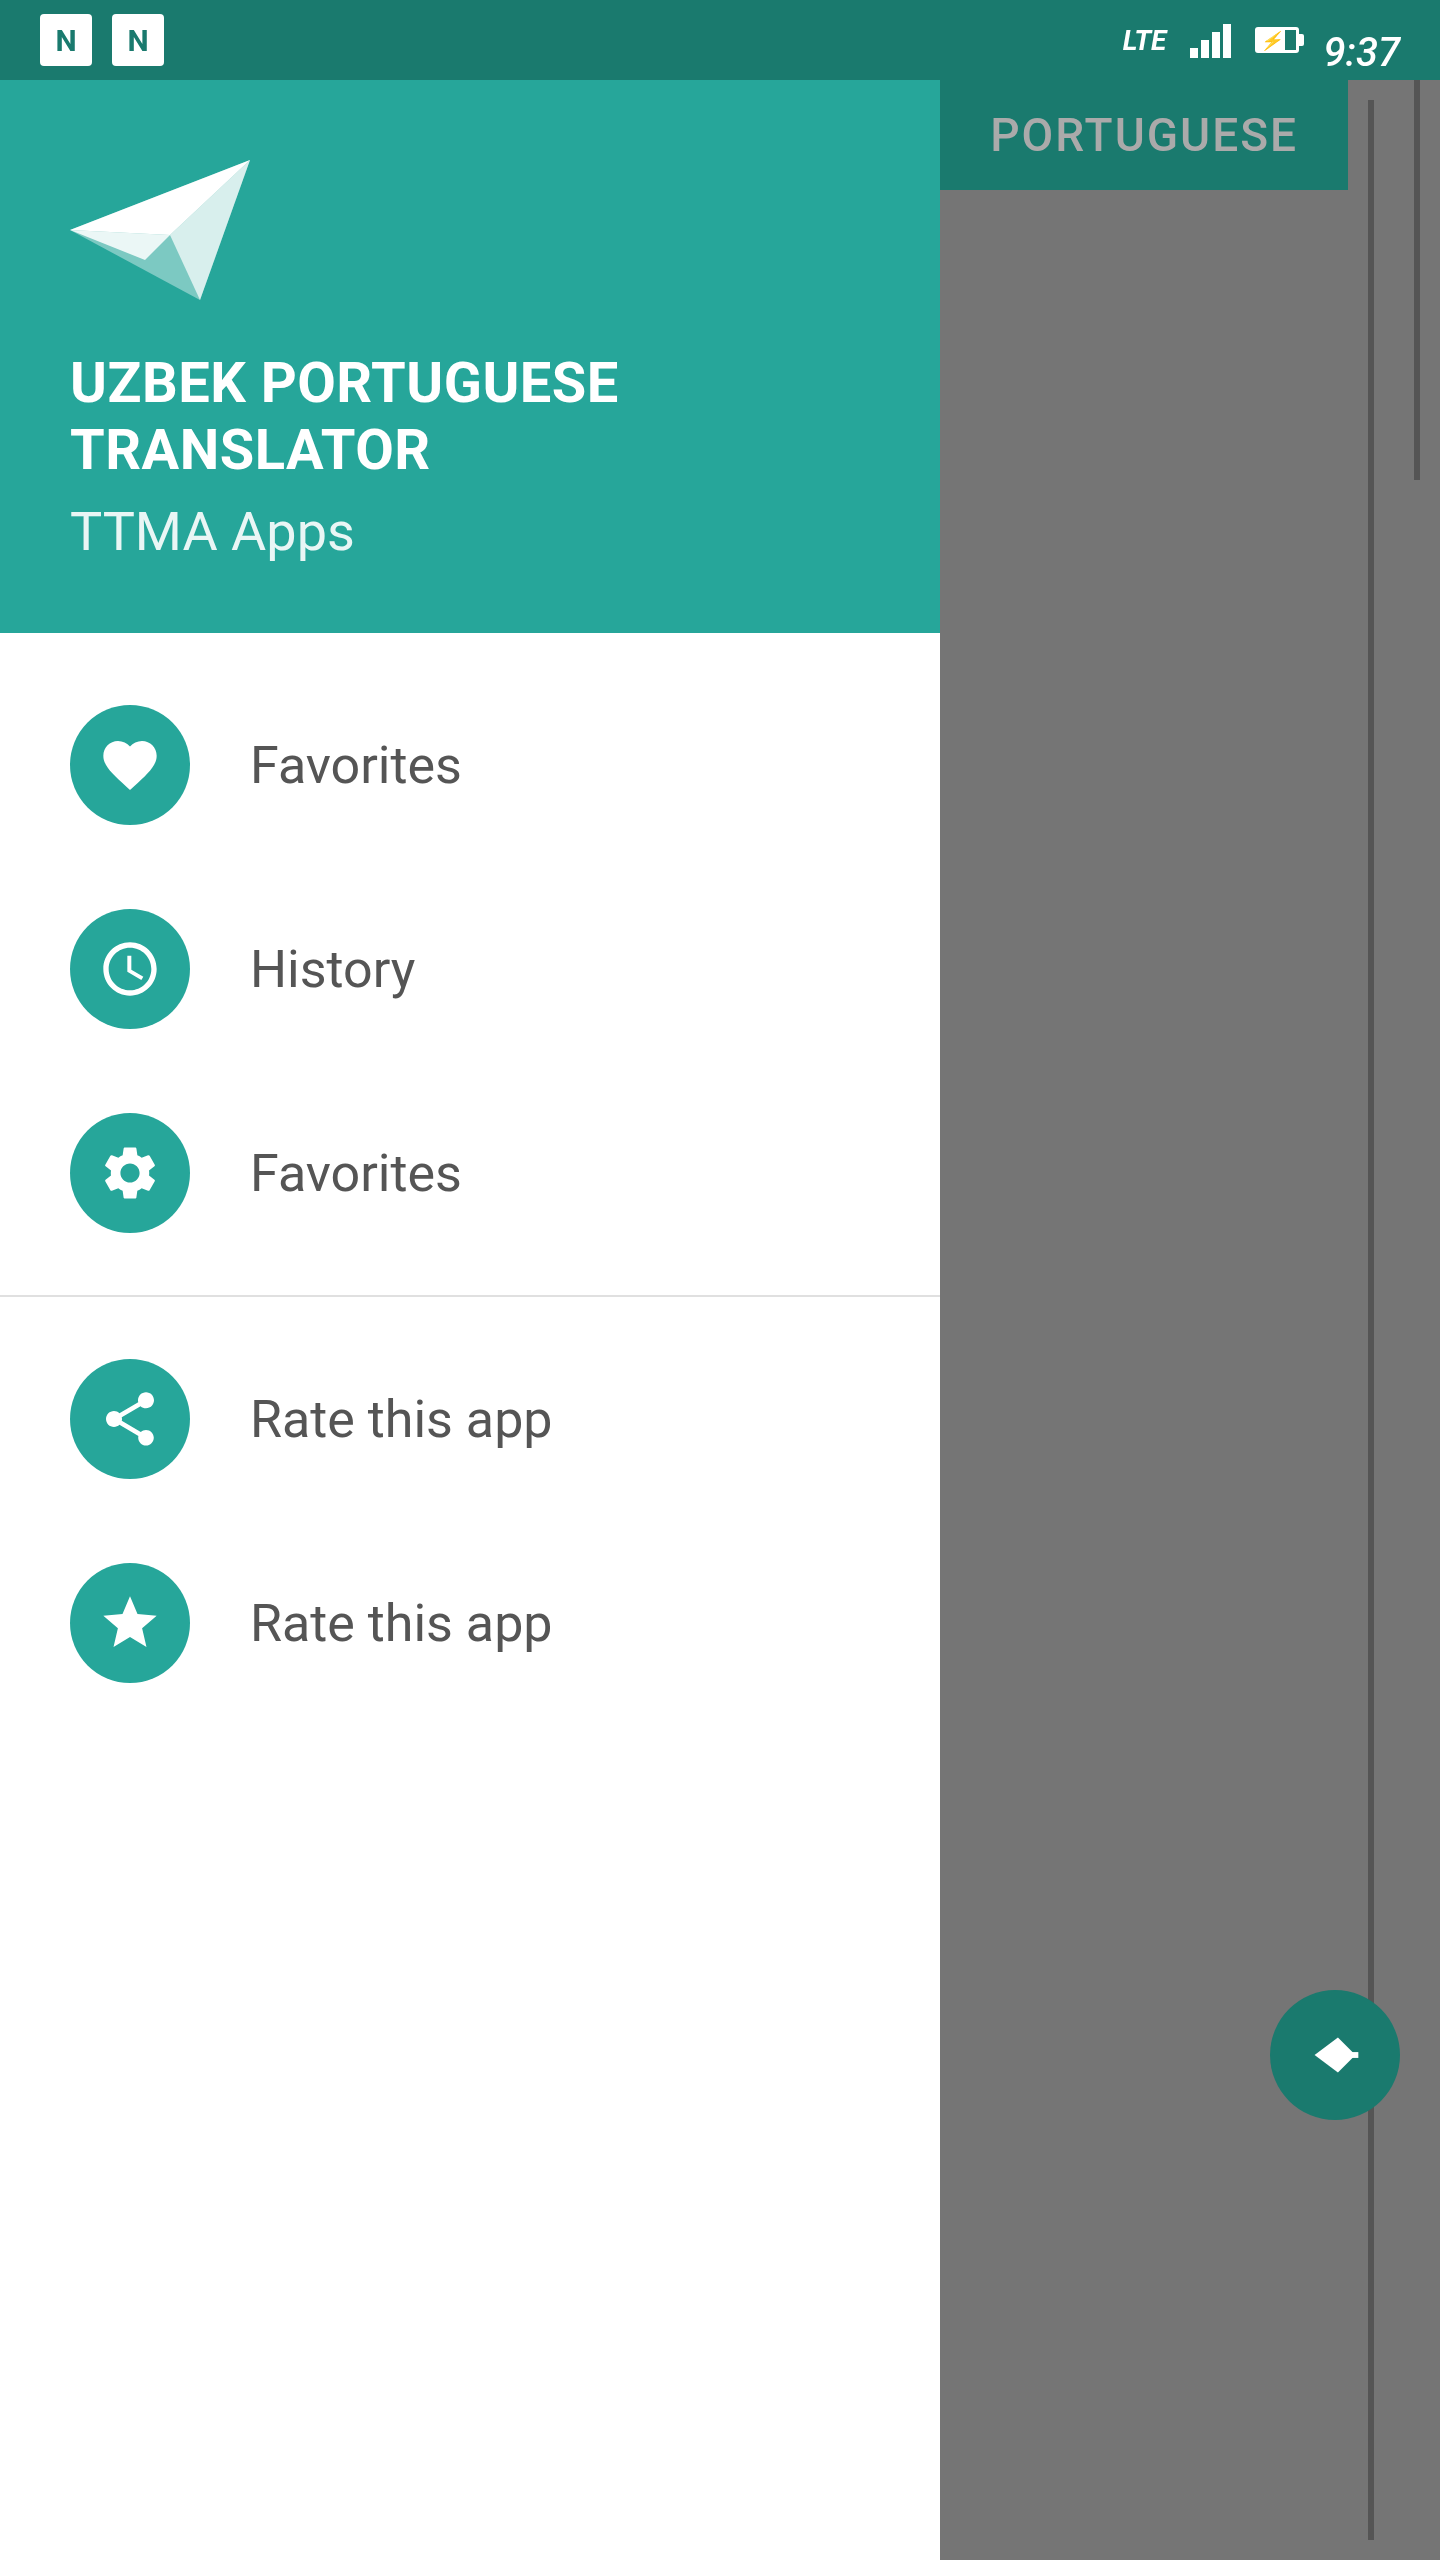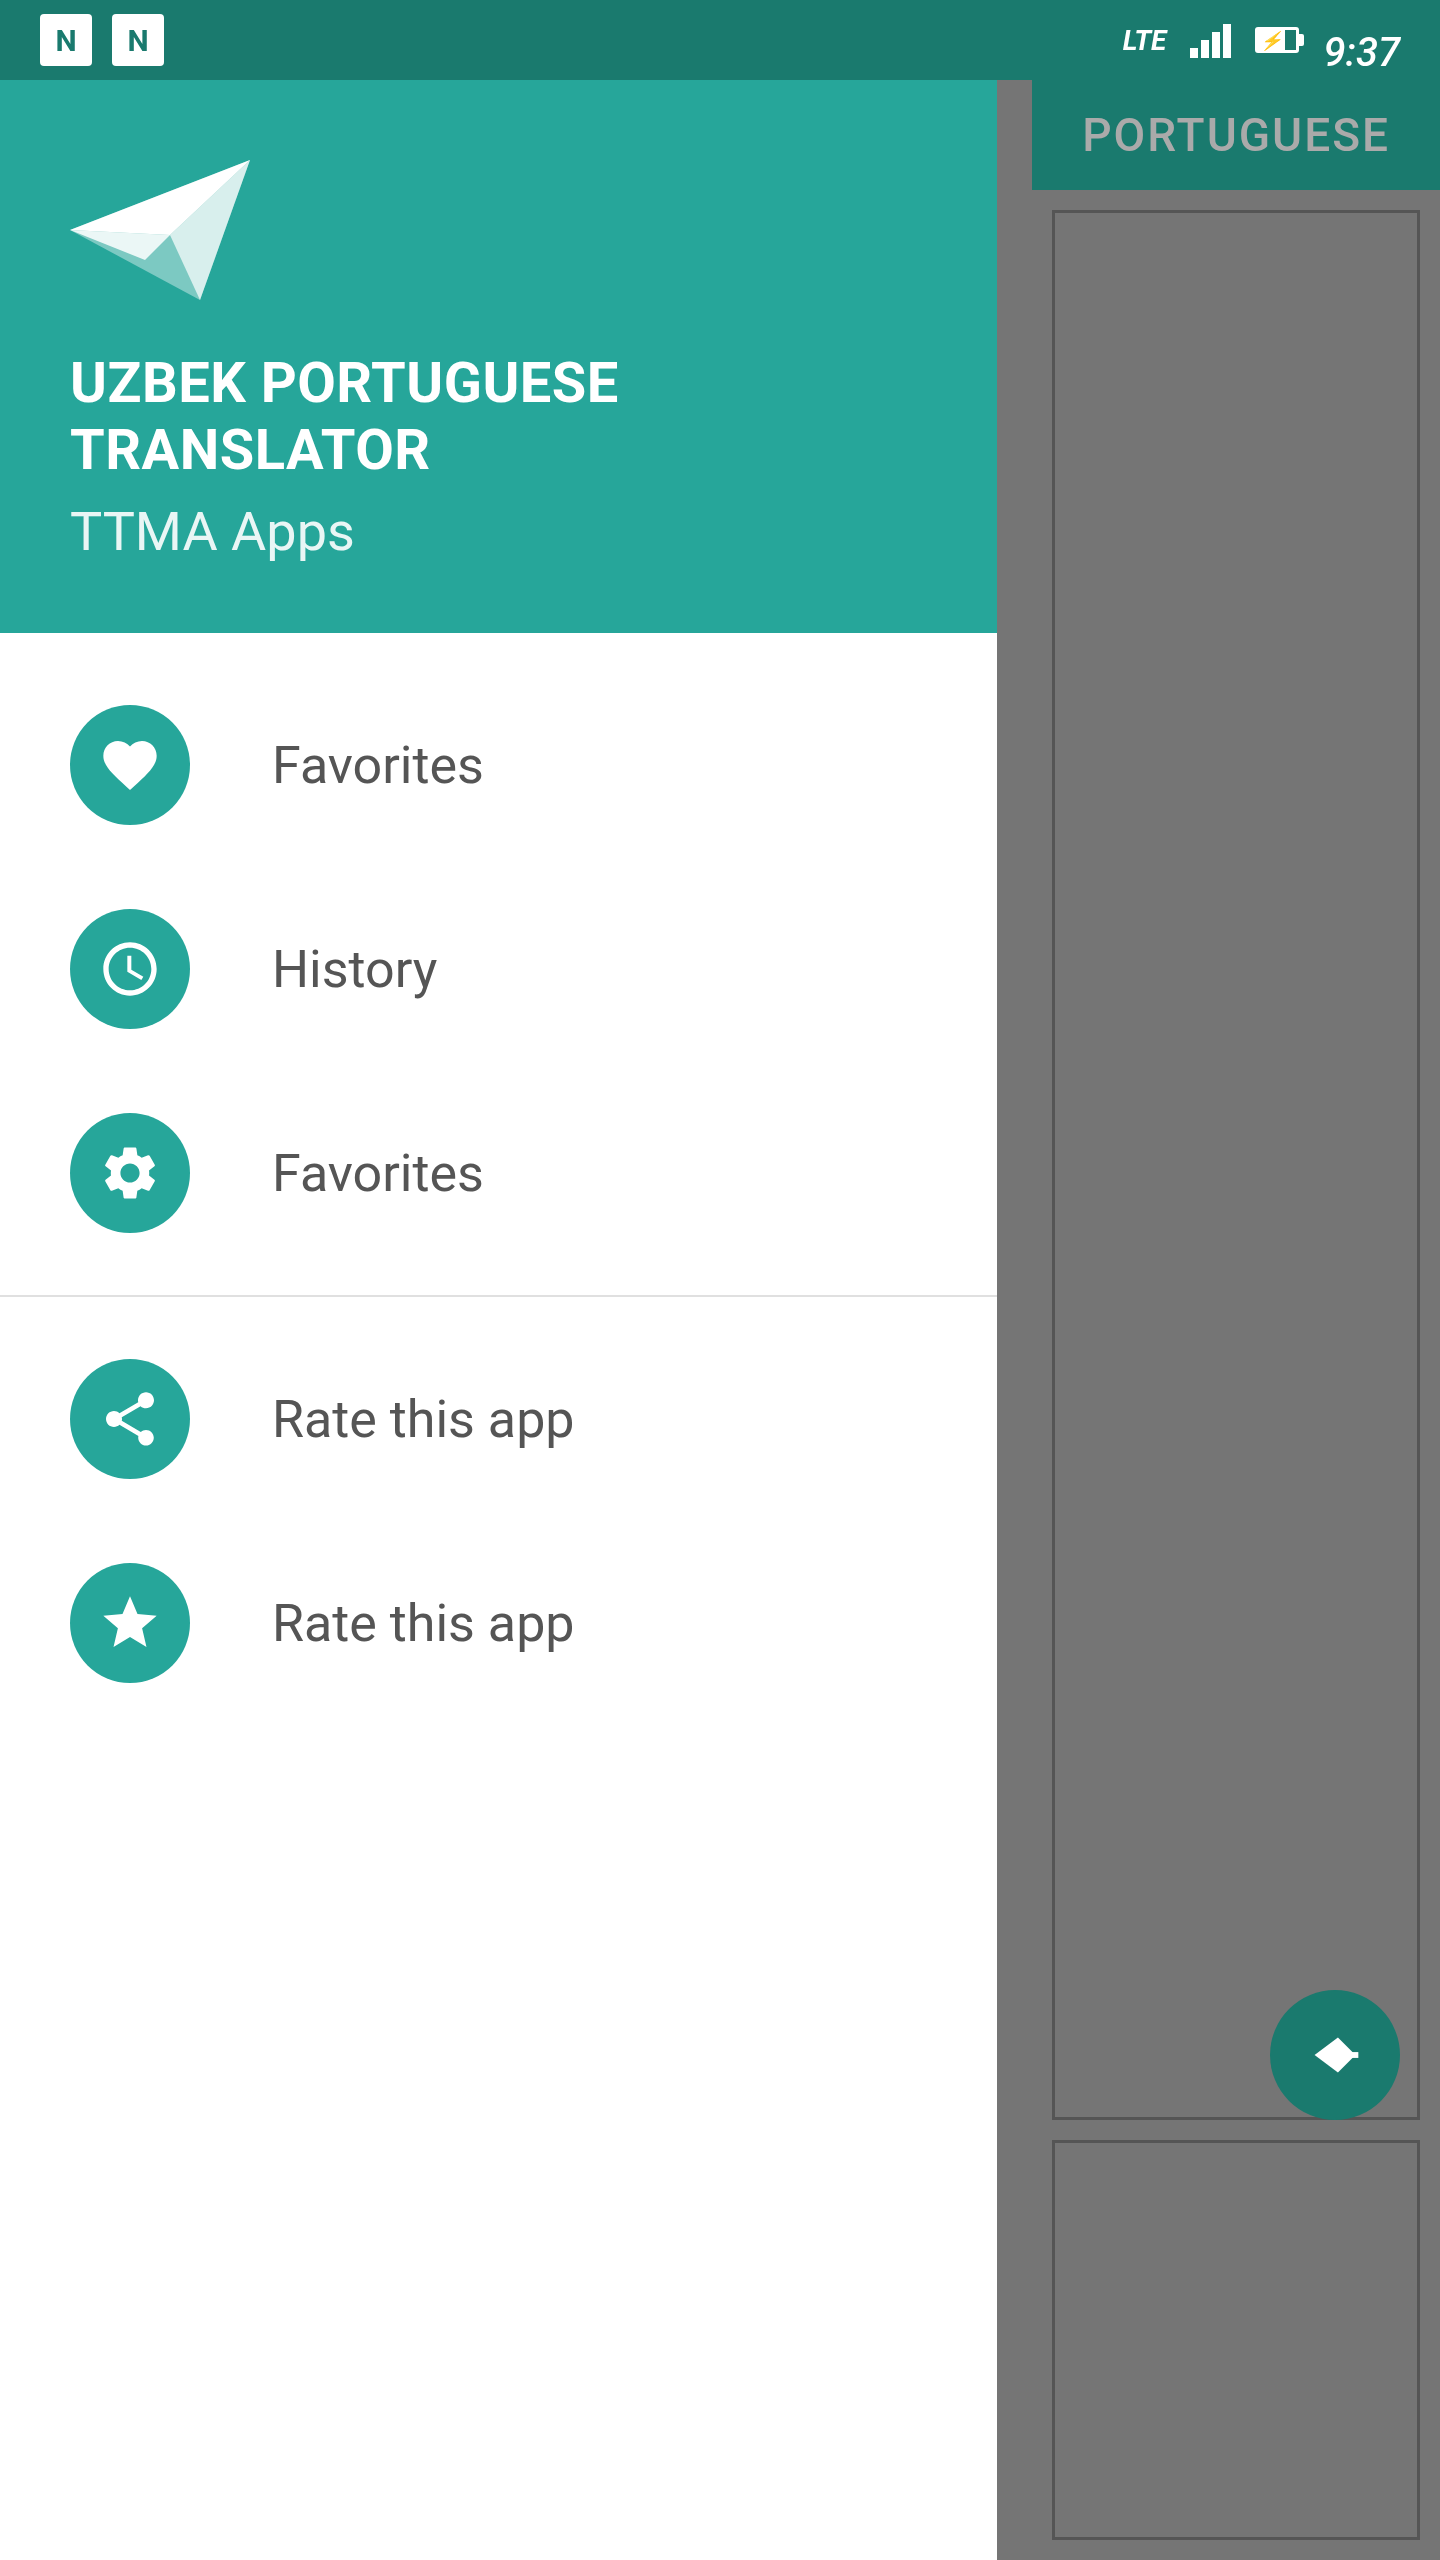--- a/index.html
+++ b/index.html
@@ -173,21 +173,20 @@
       flex: 1;
       padding: 30px 0;
     }
 
     .menu-item {
       display: flex;
       align-items: center;
       padding: 42px 70px;
       cursor: pointer;
       transition: background 0.15s;
-      gap: 22px;
     }
 
     .menu-icon-circle {
       width: 120px;
       height: 120px;
       border-radius: 50%;
       background: #26a69a;
       display: flex;
       align-items: center;
       justify-content: center;
@@ -211,23 +210,22 @@
       height: 2px;
       background: #e0e0e0;
       margin: 20px 0;
     }
 
     
     .right-panel {
       flex: 1;
       background: #757575;
       display: flex;
-      flex-direction: column;
-      position: relative;
-      padding-left: 35px;
+      flex-direction: row;
+      position: relative;
     }
 
     .right-panel-header {
       background: #1a7a6e;
       height: 110px;
       display: flex;
       align-items: center;
       padding: 0 50px;
     }
 

